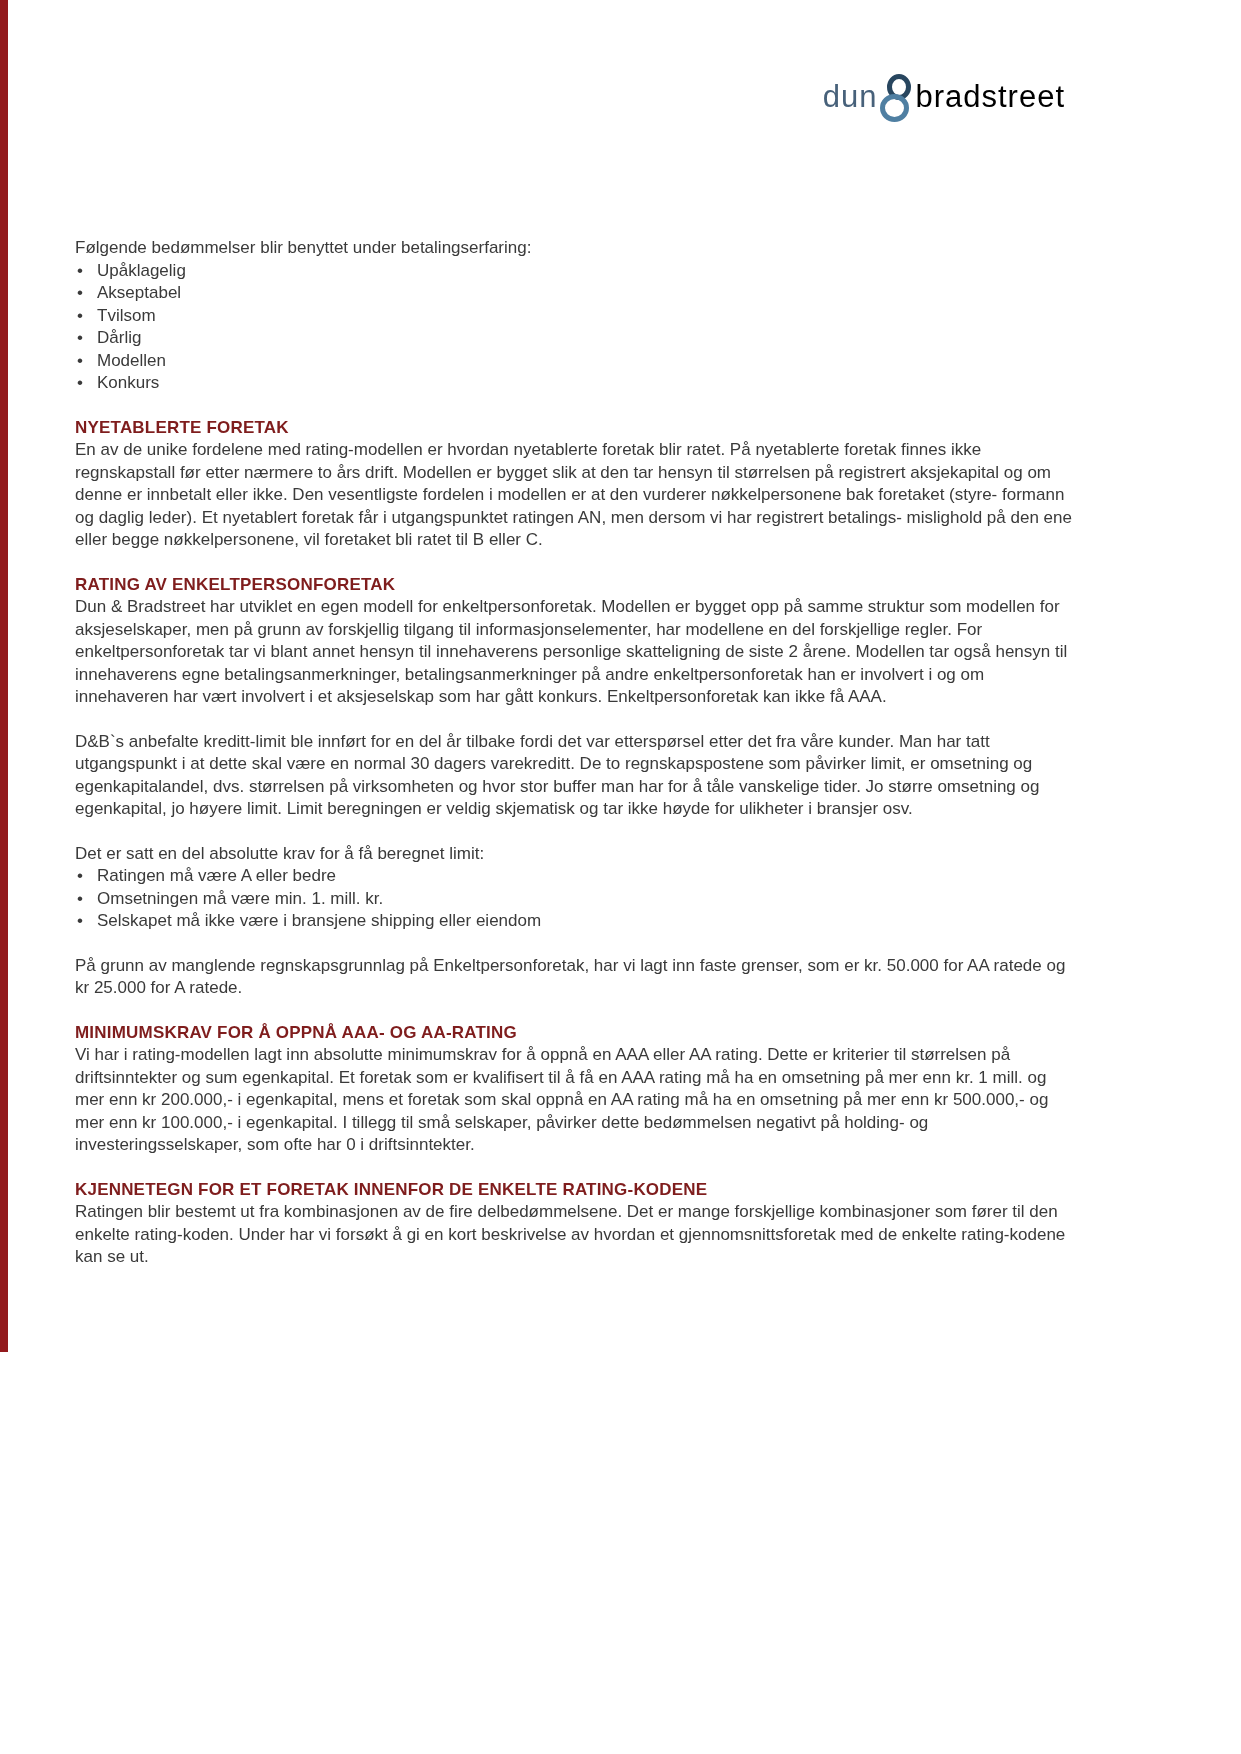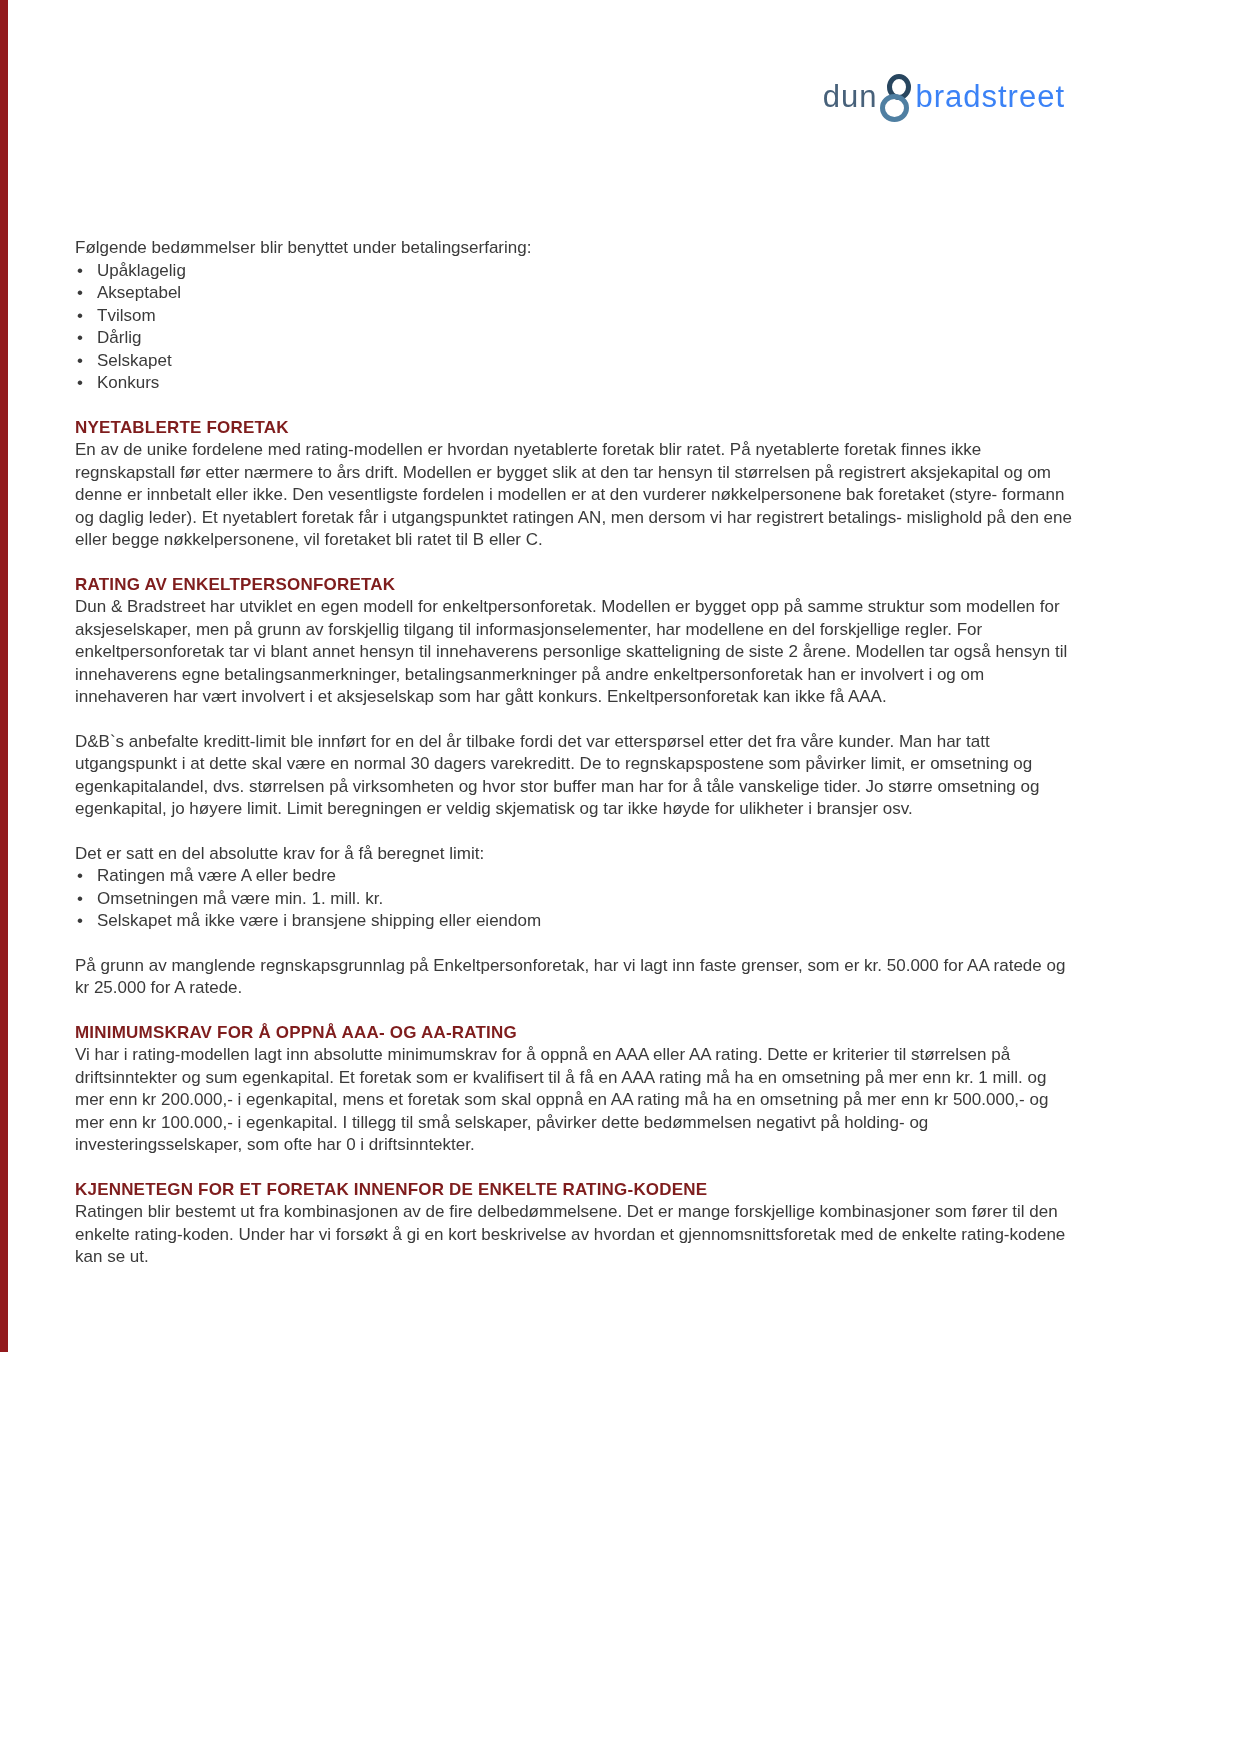--- a/index.html
+++ b/index.html
@@ -84,31 +84,31 @@
   <div class="edge-stripe" style="background: rgb(147, 26, 29);"></div>
 
   <div class="logo">
     <span class="word-dun" style="color: rgb(71, 97, 122);">dun</span>
     <span>
       <svg width="36" height="48" viewBox="0 0 36 48">
         <ellipse cx="21" cy="13" rx="9.5" ry="10.5" fill="none" stroke="#28465F" stroke-width="5"></ellipse>
         <ellipse cx="16.5" cy="34" rx="12" ry="11.5" fill="none" stroke="#4F7FA2" stroke-width="5"></ellipse>
       </svg>
     </span>
-    <span class="word-bradstreet" style="color: #3b82f6;">bradstreet</span>
+    <span class="word-bradstreet" style="color: #000000;">bradstreet</span>
   </div>
 
   <div class="content">
       <p class="block-paragraph">Følgende bedømmelser blir benyttet under betalingserfaring:</p>
       <ul class="block-bullets">
         <li>Upåklagelig</li>
         <li>Akseptabel</li>
         <li>Tvilsom</li>
         <li>Dårlig</li>
-        <li>Selskapet</li>
+        <li>Modellen</li>
         <li>Konkurs</li>
       </ul>
       <h2 class="block-heading">NYETABLERTE FORETAK</h2>
       <p class="block-paragraph">En av de unike fordelene med rating-modellen er hvordan nyetablerte foretak blir ratet. På nyetablerte foretak finnes ikke regnskapstall før etter nærmere to års drift. Modellen er bygget slik at den tar hensyn til størrelsen på registrert aksjekapital og om denne er innbetalt eller ikke. Den vesentligste fordelen i modellen er at den vurderer nøkkelpersonene bak foretaket (styre- formann og daglig leder). Et nyetablert foretak får i utgangspunktet ratingen AN, men dersom vi har registrert betalings- mislighold på den ene eller begge nøkkelpersonene, vil foretaket bli ratet til B eller C.</p>
       <h2 class="block-heading">RATING AV ENKELTPERSONFORETAK</h2>
       <p class="block-paragraph">Dun &amp; Bradstreet har utviklet en egen modell for enkeltpersonforetak. Modellen er bygget opp på samme struktur som modellen for aksjeselskaper, men på grunn av forskjellig tilgang til informasjonselementer, har modellene en del forskjellige regler. For enkeltpersonforetak tar vi blant annet hensyn til innehaverens personlige skatteligning de siste 2 årene. Modellen tar også hensyn til innehaverens egne betalingsanmerkninger, betalingsanmerkninger på andre enkeltpersonforetak han er involvert i og om innehaveren har vært involvert i et aksjeselskap som har gått konkurs. Enkeltpersonforetak kan ikke få AAA.</p>
       <p class="block-paragraph">D&amp;B`s anbefalte kreditt-limit ble innført for en del år tilbake fordi det var etterspørsel etter det fra våre kunder. Man har tatt utgangspunkt i at dette skal være en normal 30 dagers varekreditt. De to regnskapspostene som påvirker limit, er omsetning og egenkapitalandel, dvs. størrelsen på virksomheten og hvor stor buffer man har for å tåle vanskelige tider. Jo større omsetning og egenkapital, jo høyere limit. Limit beregningen er veldig skjematisk og tar ikke høyde for ulikheter i bransjer osv.</p>
       <p class="block-paragraph">Det er satt en del absolutte krav for å få beregnet limit:</p>
       <ul class="block-bullets">
         <li>Ratingen må være A eller bedre</li>

